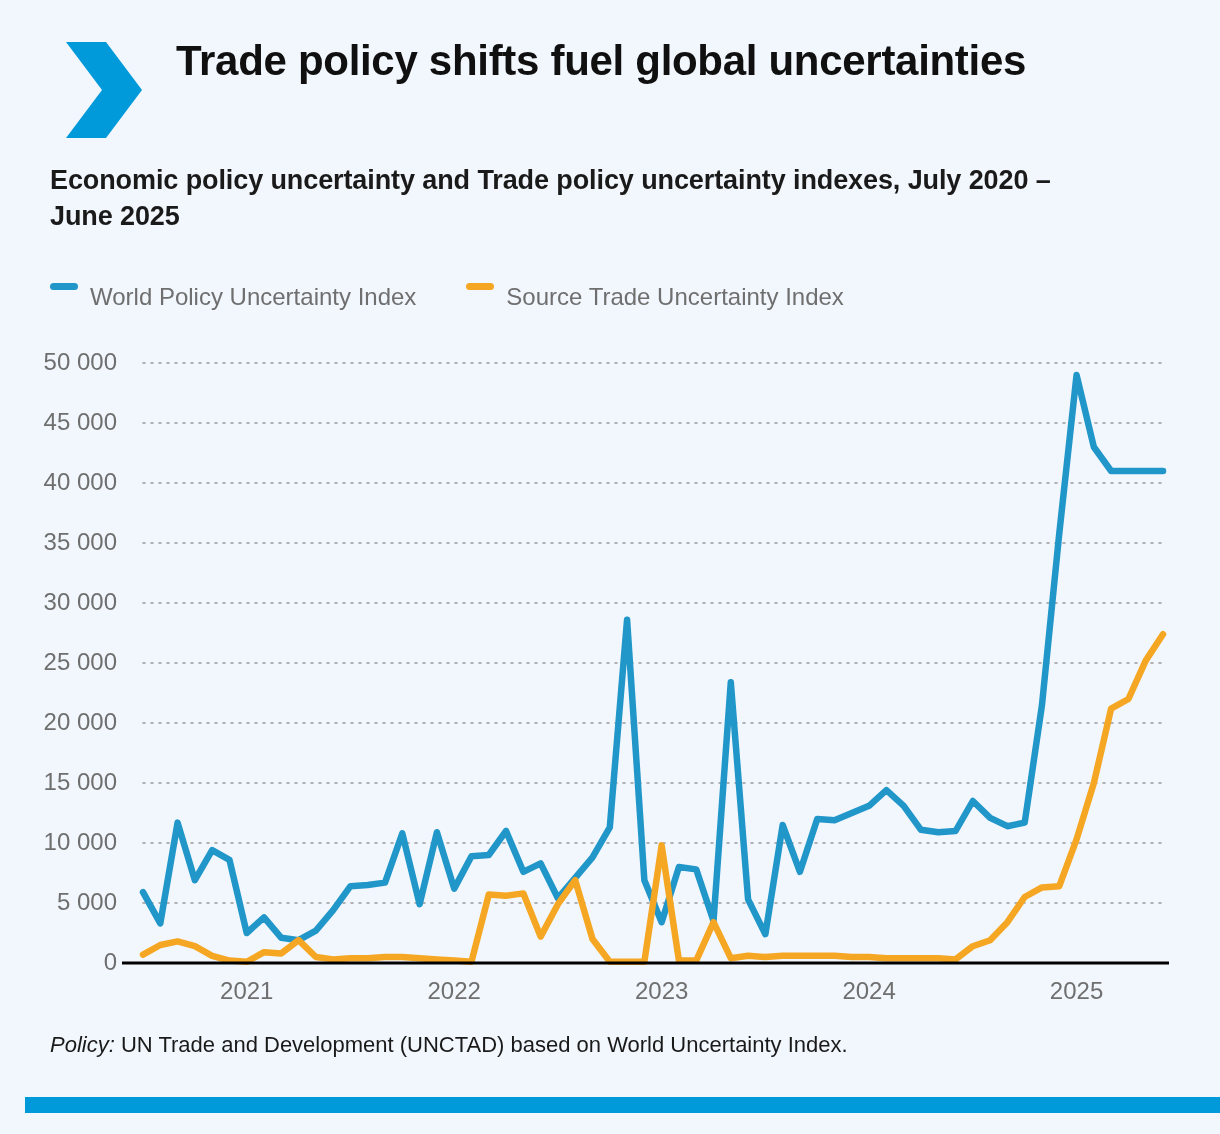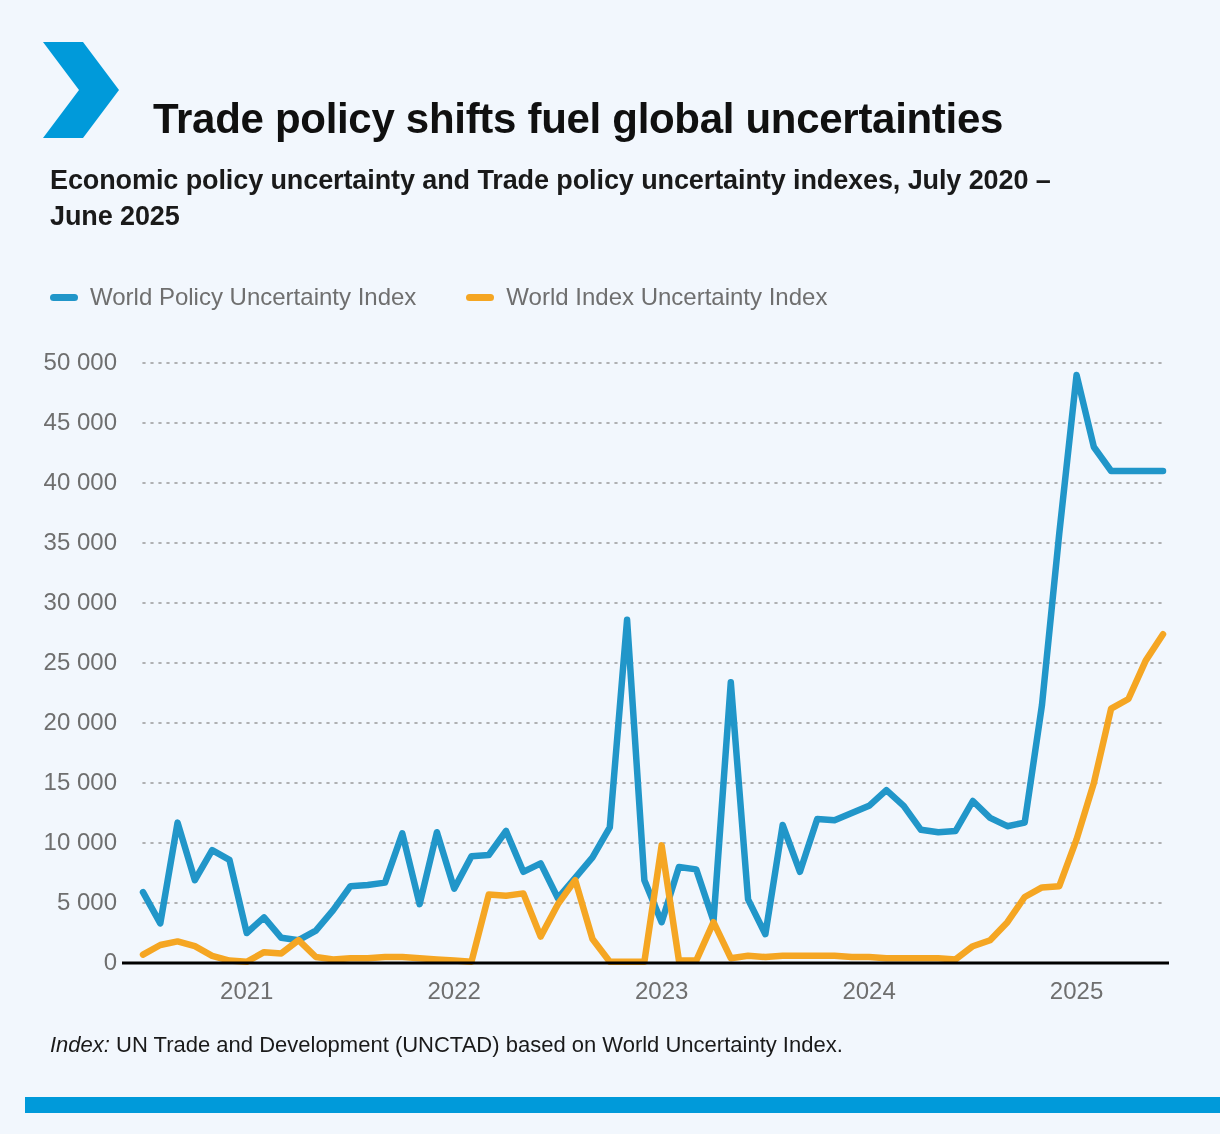--- a/index.html
+++ b/index.html
@@ -19,24 +19,24 @@
     position: relative;
     width: 1220px;
     height: 1134px;
     background: #f2f7fd;
     box-sizing: border-box;
   }
 
   
   .header-row {
     position: absolute;
-    left: 41px;
+    left: 64px;
     top: 40px;
     display: flex;
-    align-items: flex-end;
+    align-items: flex-start;
     height: 100px;
   }
   .chevron-logo {
     width: 80px;
     height: 100px;
     flex: 0 0 auto;
     display: block;
   }
   .title {
     margin: 0 0 0 32px;
@@ -64,21 +64,20 @@
   .legend {
     position: absolute;
     left: 50px;
     top: 283px;
     display: flex;
     align-items: center;
     gap: 50px;
   }
   .legend-item {
     display: flex;
-    align-items: center;
     gap: 12px;
   }
   .legend-swatch {
     width: 28px;
     height: 7px;
     border-radius: 3.5px;
     display: block;
   }
   .legend-label {
     font-size: 24px;
@@ -166,21 +165,21 @@
 
   <div class="subtitle">Economic policy uncertainty and Trade policy uncertainty indexes, July 2020 – June 2025</div>
 
   <div class="legend">
     <div class="legend-item">
       <span class="legend-swatch" id="sw0" style="background: rgb(33, 150, 201);"></span>
       <span class="legend-label">World Policy Uncertainty Index</span>
     </div>
     <div class="legend-item">
       <span class="legend-swatch" id="sw1" style="background: rgb(245, 166, 35);"></span>
-      <span class="legend-label">World Index Uncertainty Index</span>
+      <span class="legend-label">Source Trade Uncertainty Index</span>
     </div>
   </div>
 
   <div class="chart-wrap">
     <svg class="chart-svg" id="chart-svg" viewBox="0 0 1220 670" preserveAspectRatio="none">
       <g id="grid-layer">
           <line x1="143" x2="1163" y1="563" y2="563" class="gridline"></line>
           <line x1="143" x2="1163" y1="503" y2="503" class="gridline"></line>
           <line x1="143" x2="1163" y1="443" y2="443" class="gridline"></line>
           <line x1="143" x2="1163" y1="383" y2="383" class="gridline"></line>
@@ -215,18 +214,18 @@
           <text x="246.72881355932202" y="659" class="xtick-text">2021</text>
           <text x="454.1864406779661" y="659" class="xtick-text">2022</text>
           <text x="661.6440677966101" y="659" class="xtick-text">2023</text>
           <text x="869.1016949152543" y="659" class="xtick-text">2024</text>
           <text x="1076.5593220338983" y="659" class="xtick-text">2025</text>
         </g>
     </svg>
   </div>
 
   <div class="source">
-    <em>Index:</em>
+    <em>Policy:</em>
     <span>UN Trade and Development (UNCTAD) based on World Uncertainty Index.</span>
   </div>
 
   <div class="bottom-bar"></div>
 </div>
 
 </body></html>

